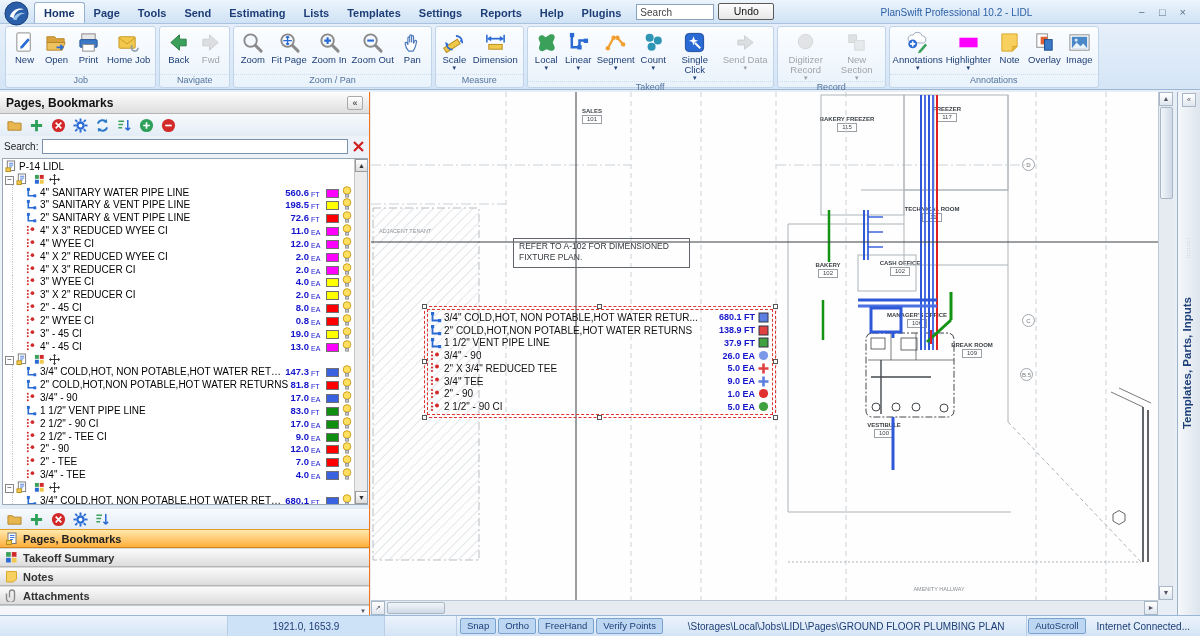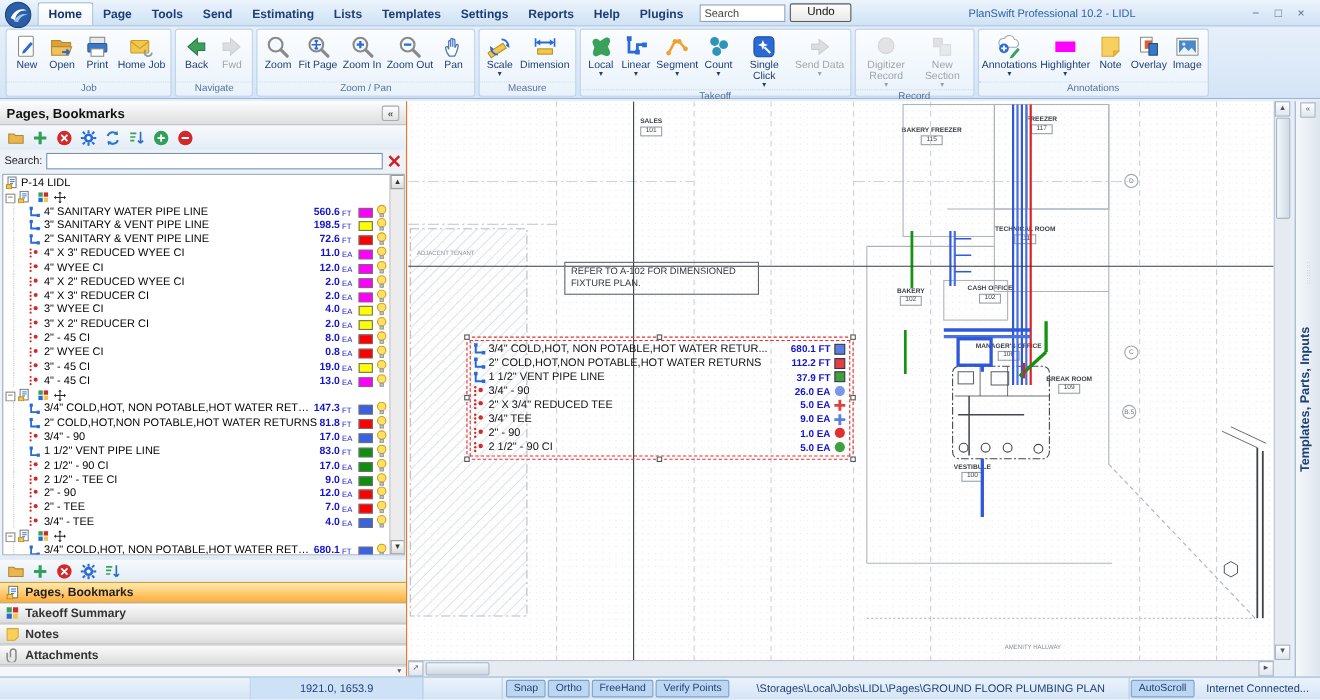--- a/index.html
+++ b/index.html
@@ -1291,21 +1291,21 @@
         </div>
         <div class="lgrow">
           <span class="titm">
             <svg viewBox="0 0 12 12">
               <path d="M2.5 2.5 V9.5 H9.5" fill="none" stroke="#2a6ad4" stroke-width="1.8"></path>
               <rect x="1" y="1" width="3.2" height="3.2" fill="#2a6ad4"></rect>
               <rect x="8" y="8" width="3.2" height="3.2" fill="#2a6ad4"></rect>
             </svg>
           </span>
           <span class="lglbl">2" COLD,HOT,NON POTABLE,HOT WATER RETURNS</span>
-          <span class="lgval">112.2 FT</span>
+          <span class="lgval">138.9 FT</span>
           <span class="lgsw">
             <svg viewBox="0 0 11 11">
               <rect x="1" y="1" width="9" height="9" fill="#e04040" stroke="#334"></rect>
             </svg>
           </span>
         </div>
         <div class="lgrow">
           <span class="titm">
             <svg viewBox="0 0 12 12">
               <path d="M2.5 2.5 V9.5 H9.5" fill="none" stroke="#2a6ad4" stroke-width="1.8"></path>

